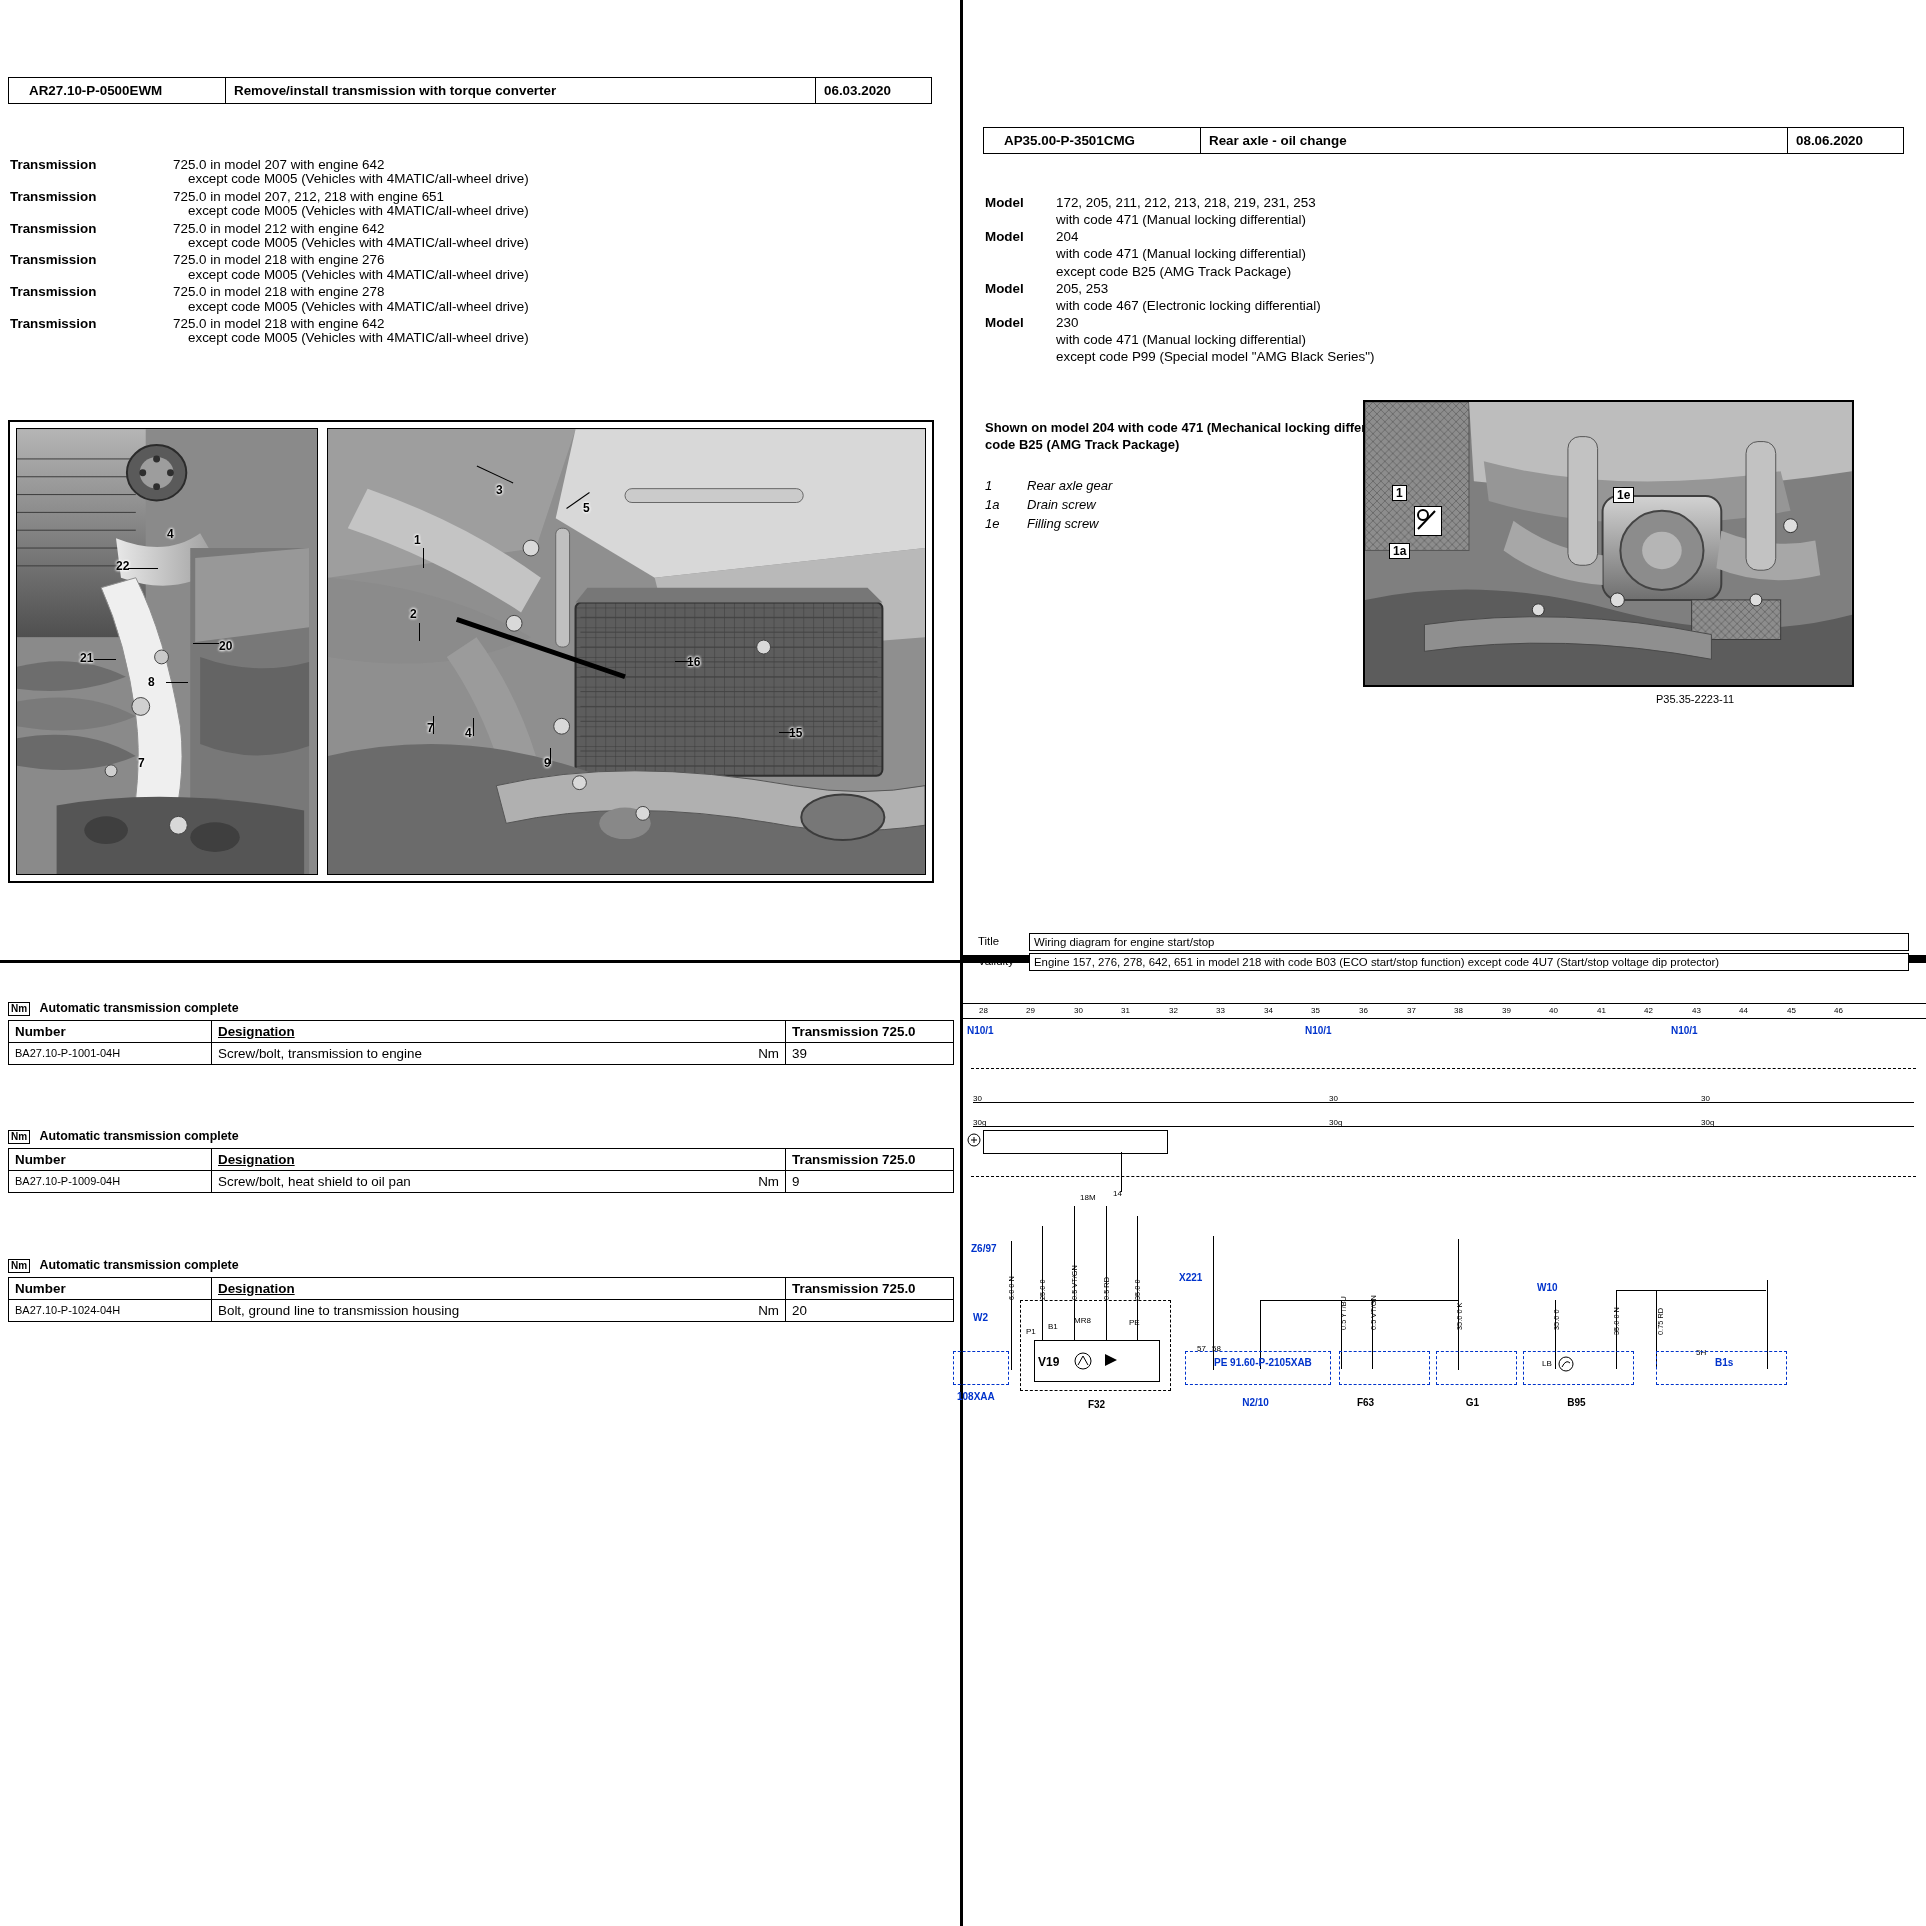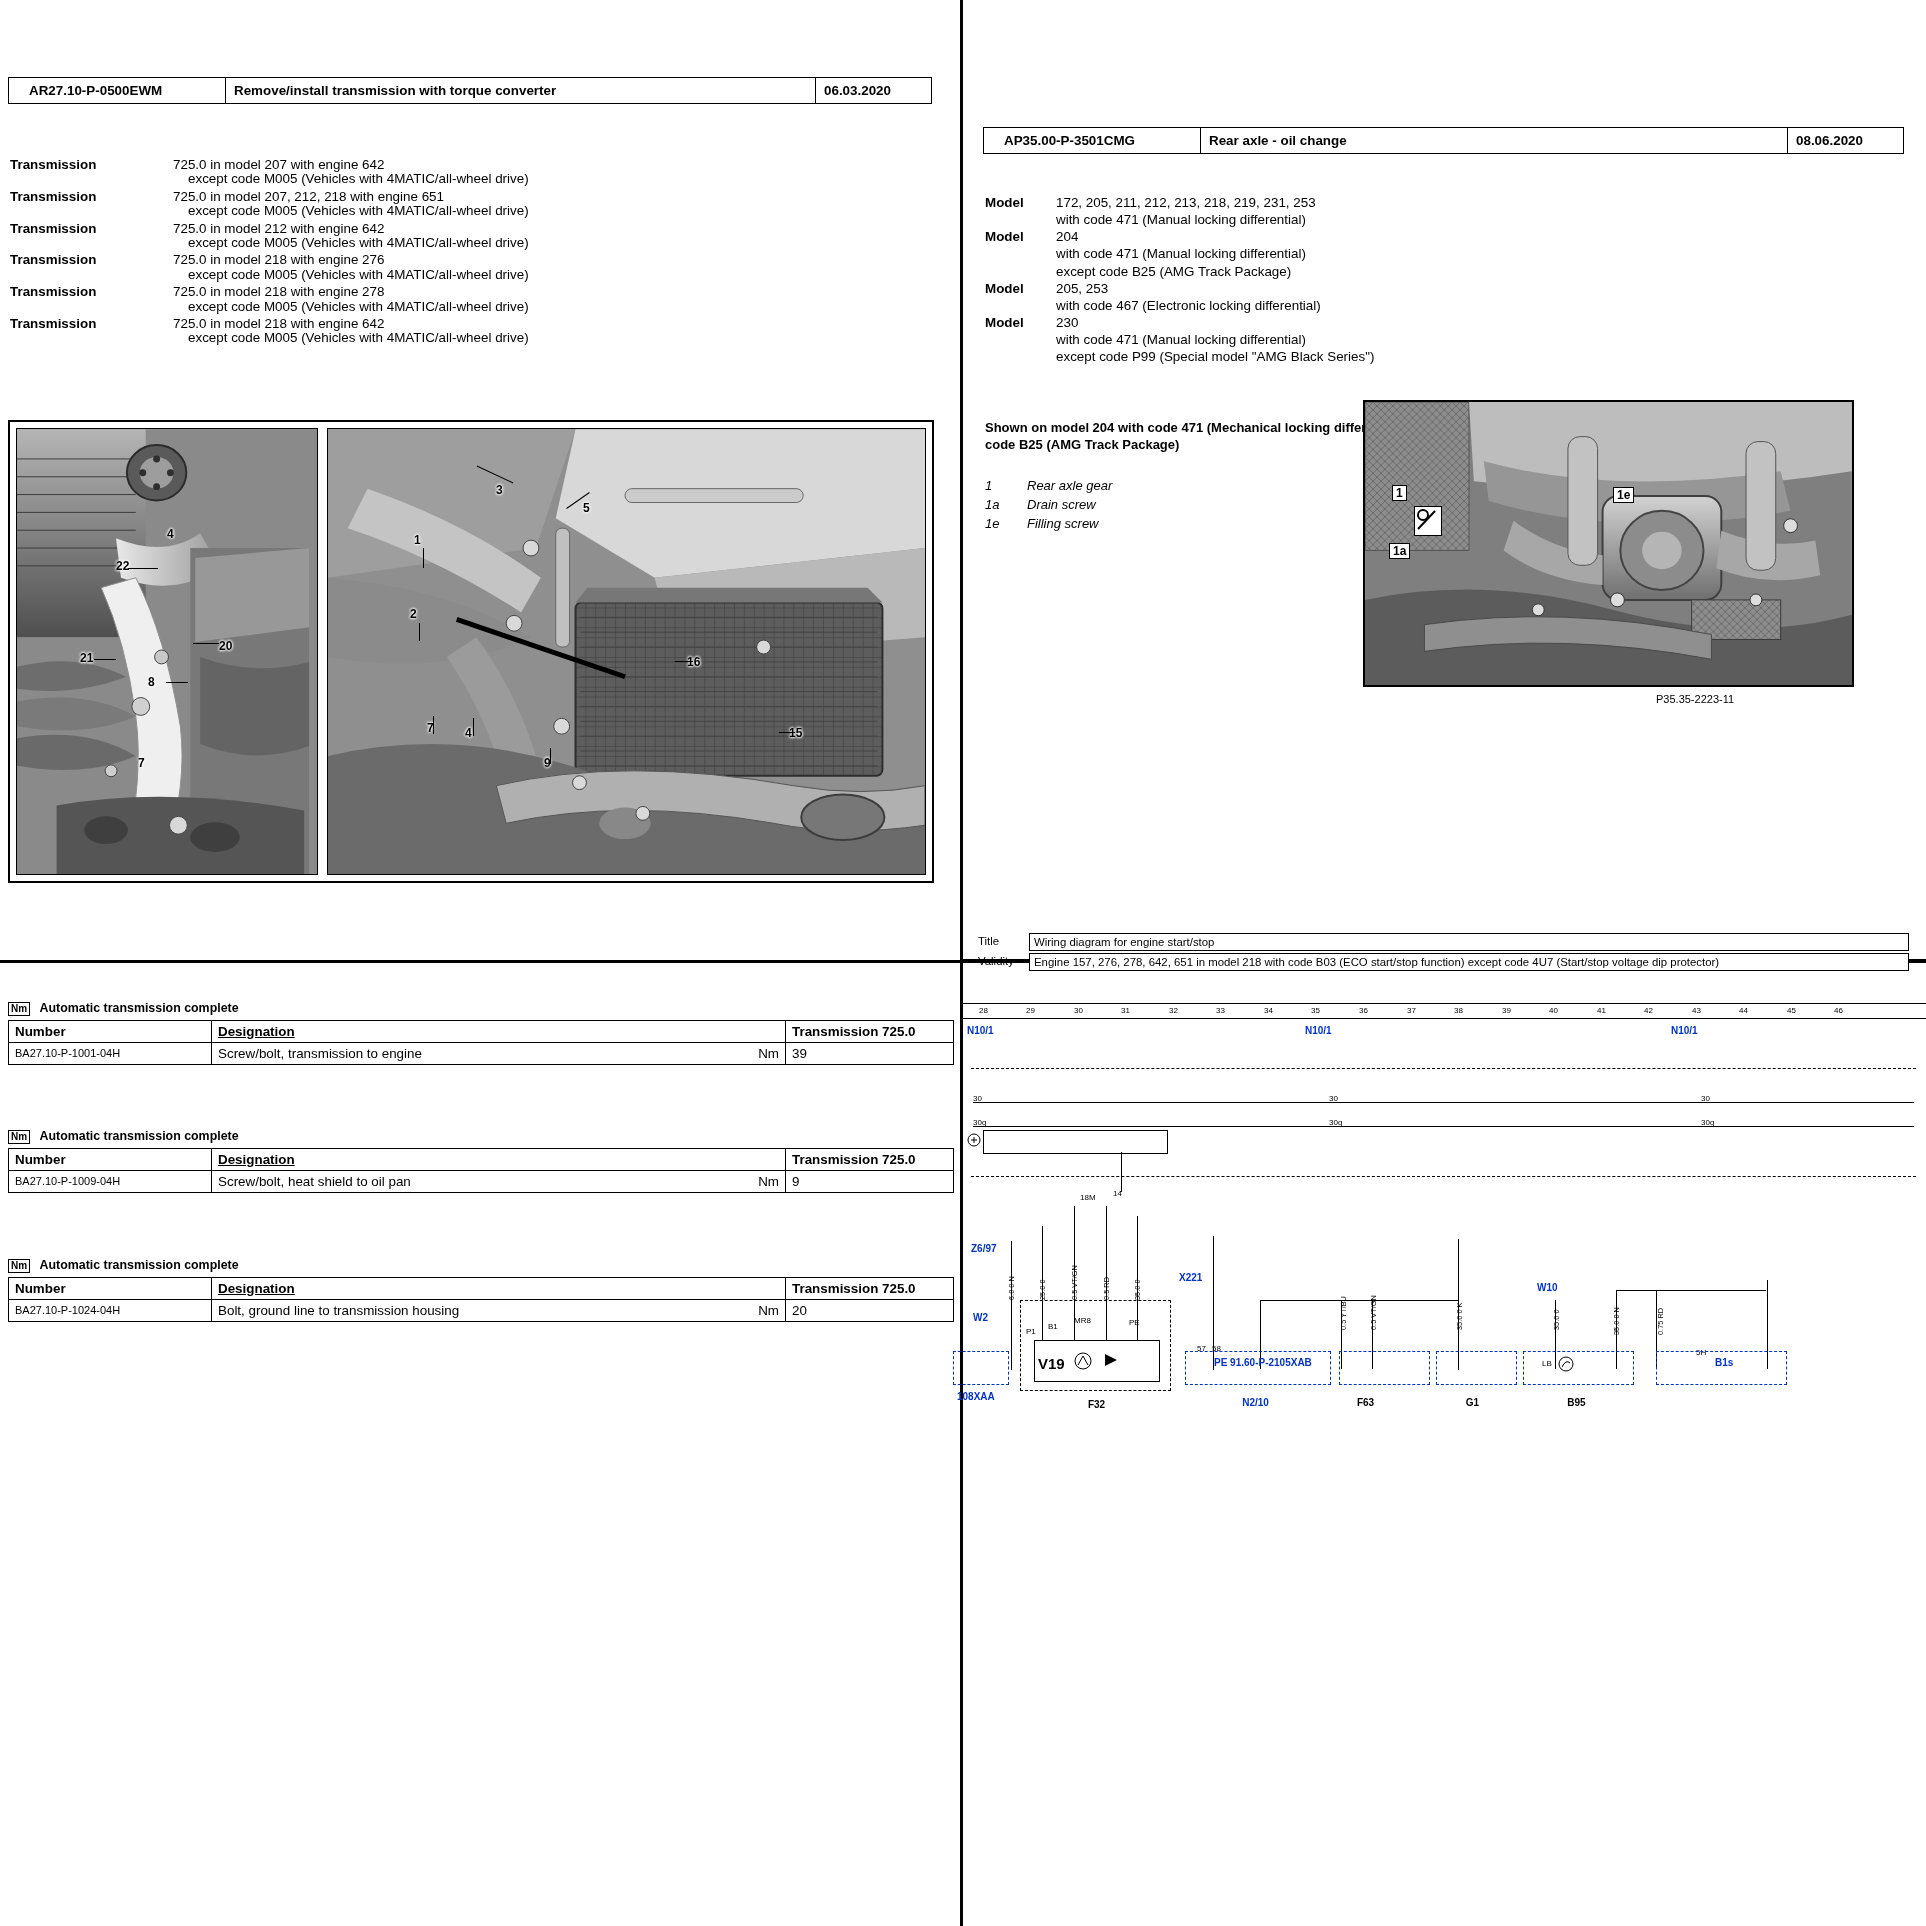--- a/index.html
+++ b/index.html
@@ -1,19 +1,19 @@
 <!DOCTYPE html>
 <html><head>
 <meta charset="utf-8">
 <style>
   html,body{margin:0;padding:0;background:#fff;}
   body{width:1927px;height:1927px;font-family:"Liberation Sans",sans-serif;color:#000;position:relative;overflow:hidden;}
   .quad{position:absolute;box-sizing:border-box;}
   .q-tl{left:0;top:0;width:963px;height:963px;border-right:3px solid #000;border-bottom:3px solid #000;}
-  .q-tr{left:963px;top:0;width:963px;height:963px;border-bottom:4px solid #000000;}
+  .q-tr{left:963px;top:0;width:963px;height:963px;border-bottom:8px solid #000000;}
   .q-bl{left:0;top:963px;width:963px;height:963px;border-right:3px solid #000;}
   .q-br{left:963px;top:963px;width:963px;height:963px;}
 
   
   .hdrbar{display:flex;border:1px solid #000;font-size:13.4px;font-weight:bold;height:25px;align-items:stretch;padding-left:12px;}
   .hdrbar .cell{display:flex;align-items:center;padding:0 8px;}
   .hdrbar .c1{border-right:1px solid #000;min-width:188px;}
   .hdrbar .c2{flex:1;border-right:1px solid #000;}
   .hdrbar .c3{min-width:99px;justify-content:flex-start;}
 
@@ -539,21 +539,21 @@
     <div class="vlbl" style="left:492px;top:327px;">35.0 0 K</div>
     <div class="vlbl" style="left:589px;top:327px;">35.0 0</div>
     <div class="vlbl" style="left:649px;top:332px;">35.0 0 N</div>
     <div class="vlbl" style="left:693px;top:332px;">0.75 RD</div>
 
     <div class="dbox" style="left:-10px;top:348px;width:54px;height:32px;"></div>
     <div class="lbl-blue" style="left:-6px;top:388px;">108XAA</div>
 
     <div class="dbox" style="left:57px;top:297px;width:149px;height:89px;border-color:#000;"></div>
     <div class="sbox" style="left:71px;top:337px;width:124px;height:40px;"></div>
-    <div class="lbl-blk" style="left:75px;top:352px;font-size:15px;font-weight:bold;">V19</div>
+    <div class="lbl-blk" style="left:75px;top:352px;font-size:12px;font-weight:bold;">V19</div>
     <div style="position:absolute;left:109px;top:347px;">
       <svg width="22" height="22" viewBox="0 0 22 22">
           <circle cx="11" cy="11" r="8" fill="none" stroke="#000"></circle>
           <path d="M6 15 l5 -9 l5 9" fill="none" stroke="#000"></path>
         </svg>
     </div>
     <div style="position:absolute;left:139px;top:348px;">
       <svg width="18" height="18" viewBox="0 0 18 18">
           <path d="M3 3 L15 9 L3 15 Z" fill="#000"></path>
         </svg>

